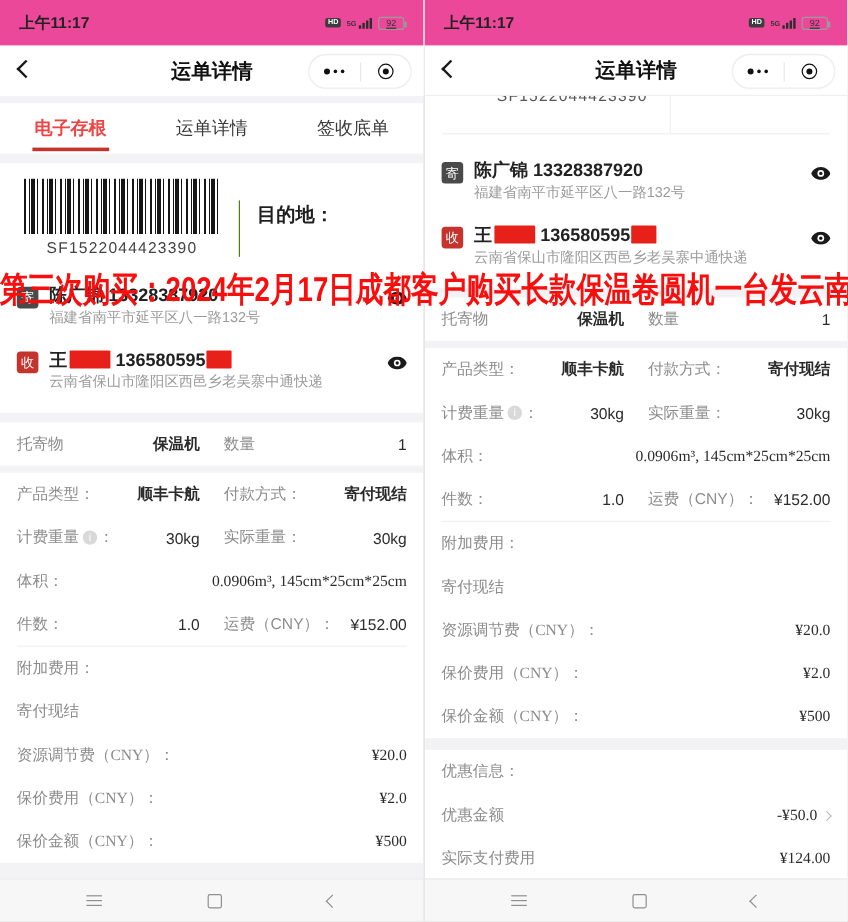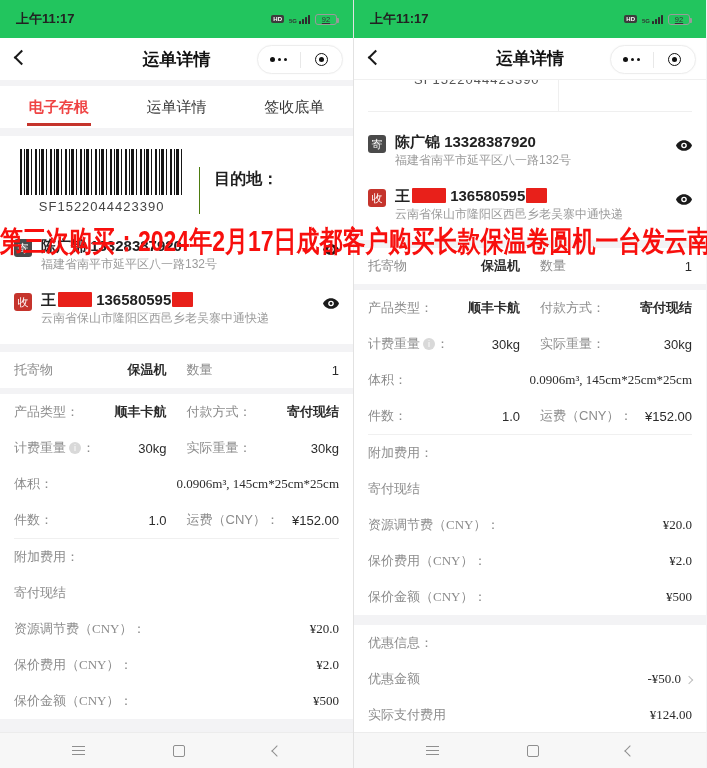--- a/index.html
+++ b/index.html
@@ -2,21 +2,21 @@
 <html><head>
 <meta charset="utf-8">
 <style>
   * { margin:0; padding:0; box-sizing:border-box; }
   body { font-family:"Liberation Sans","DejaVu Sans",sans-serif; background:#888; }
   .screen { position:relative; width:707px; height:768px; margin:0 auto; background:#f3f3f5; display:flex; overflow:hidden; }
   .phone { width:353px; height:768px; display:flex; flex-direction:column; background:#f3f3f5; }
   .phone.right { border-left:1px solid #e2e2e2; width:353px; }
 
   
-  .statusbar { height:38px; background:#22c55e; display:flex; align-items:center; justify-content:space-between; padding:10px 16px; flex:none; }
+  .statusbar { height:38px; background:#ec4899; display:flex; align-items:center; justify-content:space-between; padding:10px 16px; flex:none; }
   .sb-time { font-size:13px; font-weight:bold; color:#222; }
   .sb-icons { display:flex; align-items:center; gap:5px; }
   .hd-badge { background:#3c3c3c; color:#fff; font-size:6px; font-weight:bold; border-radius:2px; padding:1px 2px; line-height:1; }
   .sig-wrap { display:flex; align-items:flex-end; gap:1px; }
   .sig-5g { font-size:6px; color:#333; font-weight:bold; line-height:1; margin-right:1px; }
   .bar { width:2px; background:#2d2d2d; display:inline-block; border-radius:0.5px; }
   .battery { position:relative; min-width:22px; height:11px; border:1px solid #9a9a9a; border-radius:3px; font-size:7.5px; color:#333; display:flex; align-items:center; justify-content:center; padding:0 2px;text-decoration:underline; }
   .battery::after { content:""; position:absolute; right:-3px; top:3px; width:2px; height:5px; background:#9a9a9a; border-radius:0 1px 1px 0; }
 
   

